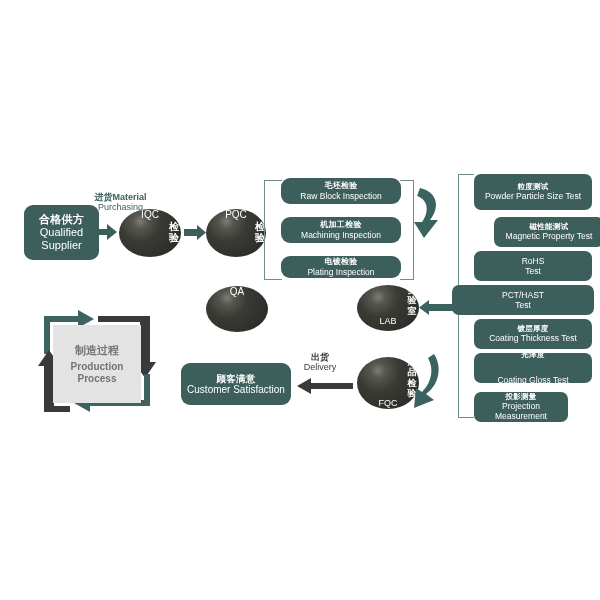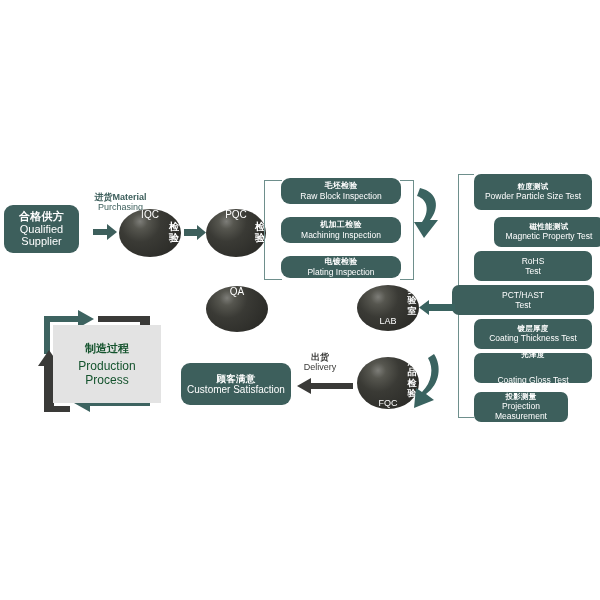--- a/index.html
+++ b/index.html
@@ -110,39 +110,39 @@
     position: absolute;
     left: 36px;
     top: 308px;
     width: 122px;
     height: 112px;
   }
   #prod-inner {
     position: absolute;
     left: 17px;
     top: 17px;
-    width: 108px;
+    width: 88px;
     height: 78px;
     background: #e3e3e3;
     display: flex;
     flex-direction: column;
     align-items: center;
     justify-content: center;
     text-align: center;
-    color: #14532d;
+    color: #737373;
   }
   #prod-inner .cn { font-size: 11px; font-weight: bold; margin-bottom: 3px; }
-  #prod-inner .en { font-size: 12px; font-weight: normal; line-height: 1.2; text-align: center; }
+  #prod-inner .en { font-size: 10px; font-weight: bold; line-height: 1.2; text-align: center; }
 </style>
 </head>
 <body>
 
 <div id="canvas">
 
-  <div class="box box-lg" style="left:4px; top:205px; width:75px; height:48px;">
+  <div class="box box-lg" style="left:24px; top:205px; width:75px; height:55px;">
     <span class="cn">合格供方</span>
     <span class="en">Qualified</span>
     <span class="en">Supplier</span>
   </div>
 
   <div class="label label-teal" style="left:78px; top:192px; width:85px;">
     <span class="cn">进货Material</span>
     <span class="en">Purchasing</span>
   </div>
 

